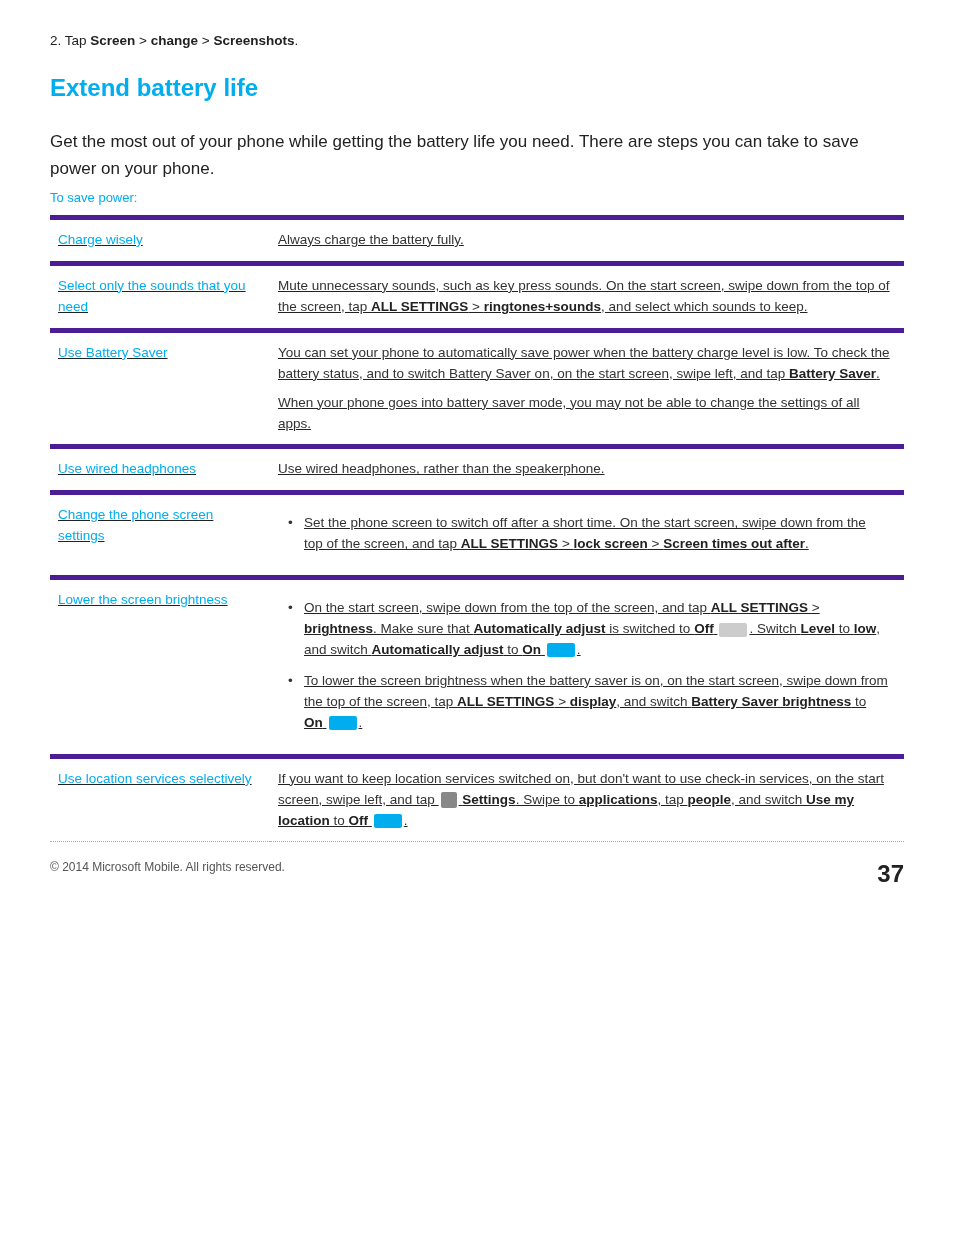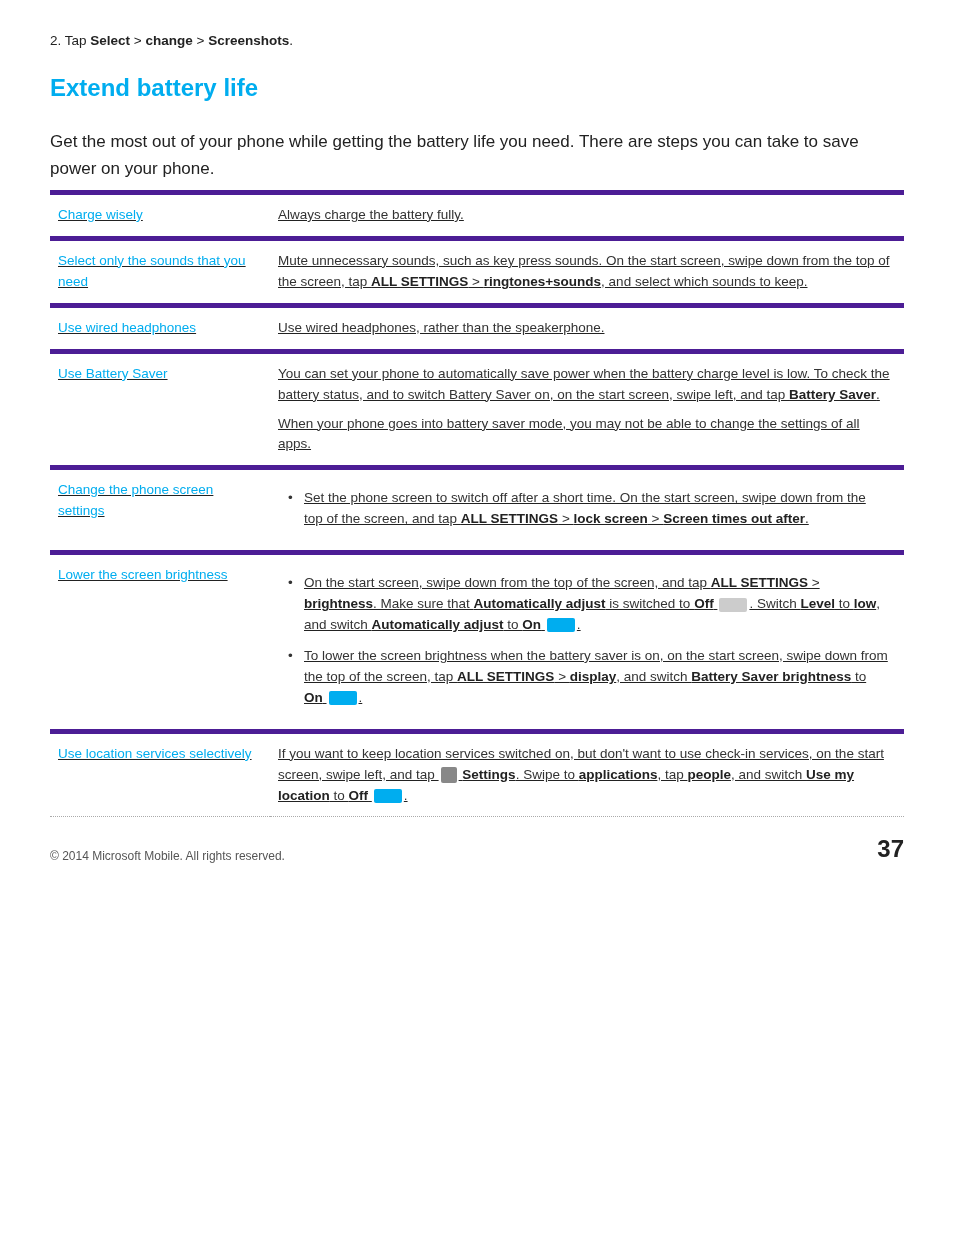--- a/index.html
+++ b/index.html
@@ -125,76 +125,77 @@
       width: 16px;
       height: 16px;
       line-height: 14px;
       text-align: center;
       color: #555;
     }
     .footer {
       margin-top: 18px;
       display: flex;
       justify-content: space-between;
-      align-items: flex-end;
+      align-items: flex-start;
       border-top: none;
     }
     .footer-copy {
       font-size: 12px;
       color: #555;
     }
     .footer-page {
       font-size: 24px;
       font-weight: 700;
       color: #222;
     }
   </style>
 </head>
 <body>
 
 <div>
 
   <div class="intro-steps">
     <p>
       <span>2.</span>
-      <span> Tap <b>Select</b> &gt; <b>change</b> &gt; <b>Screenshots</b>.</span>
+      <span> Tap <b>Screen</b> &gt; <b>change</b> &gt; <b>Screenshots</b>.</span>
     </p>
   </div>
 
   <h2 class="section-title">Extend battery life</h2>
 
   <p class="section-desc">Get the most out of your phone while getting the battery life you need. There are steps you can take to save power on your phone.</p>
 
+  <p class="subsection-label">To save power:</p>
 
   <table>
 
     <tbody>
         <tr>
       <td>Charge wisely</td>
       <td>Always charge the battery fully.</td>
     </tr>
 
     <tr>
       <td>Select only the sounds that you need</td>
       <td>
         Mute unnecessary sounds, such as key press sounds. On the start screen, swipe down from the top of the screen, tap <b>ALL SETTINGS</b> &gt; <b>ringtones+sounds</b>, and select which sounds to keep.
       </td>
     </tr>
 
     <tr>
+      <td>Use Battery Saver</td>
+      <td>
+        <p style="margin-bottom:8px;">You can set your phone to automatically save power when the battery charge level is low. To check the battery status, and to switch Battery Saver on, on the start screen, swipe left, and tap <b>Battery Saver</b>.</p>
+        <p>When your phone goes into battery saver mode, you may not be able to change the settings of all apps.</p>
+      </td>
+    </tr>
+
+    <tr>
       <td>Use wired headphones</td>
       <td>Use wired headphones, rather than the speakerphone.</td>
-    </tr>
-
-    <tr>
-      <td>Use Battery Saver</td>
-      <td>
-        <p style="margin-bottom:8px;">You can set your phone to automatically save power when the battery charge level is low. To check the battery status, and to switch Battery Saver on, on the start screen, swipe left, and tap <b>Battery Saver</b>.</p>
-        <p>When your phone goes into battery saver mode, you may not be able to change the settings of all apps.</p>
-      </td>
     </tr>
 
     <tr>
       <td>Change the phone screen settings</td>
       <td>
         <ul class="bullet-list">
           <li>Set the phone screen to switch off after a short time. On the start screen, swipe down from the top of the screen, and tap <b>ALL SETTINGS</b> &gt; <b>lock screen</b> &gt; <b>Screen times out after</b>.</li>
         </ul>
       </td>
     </tr>

